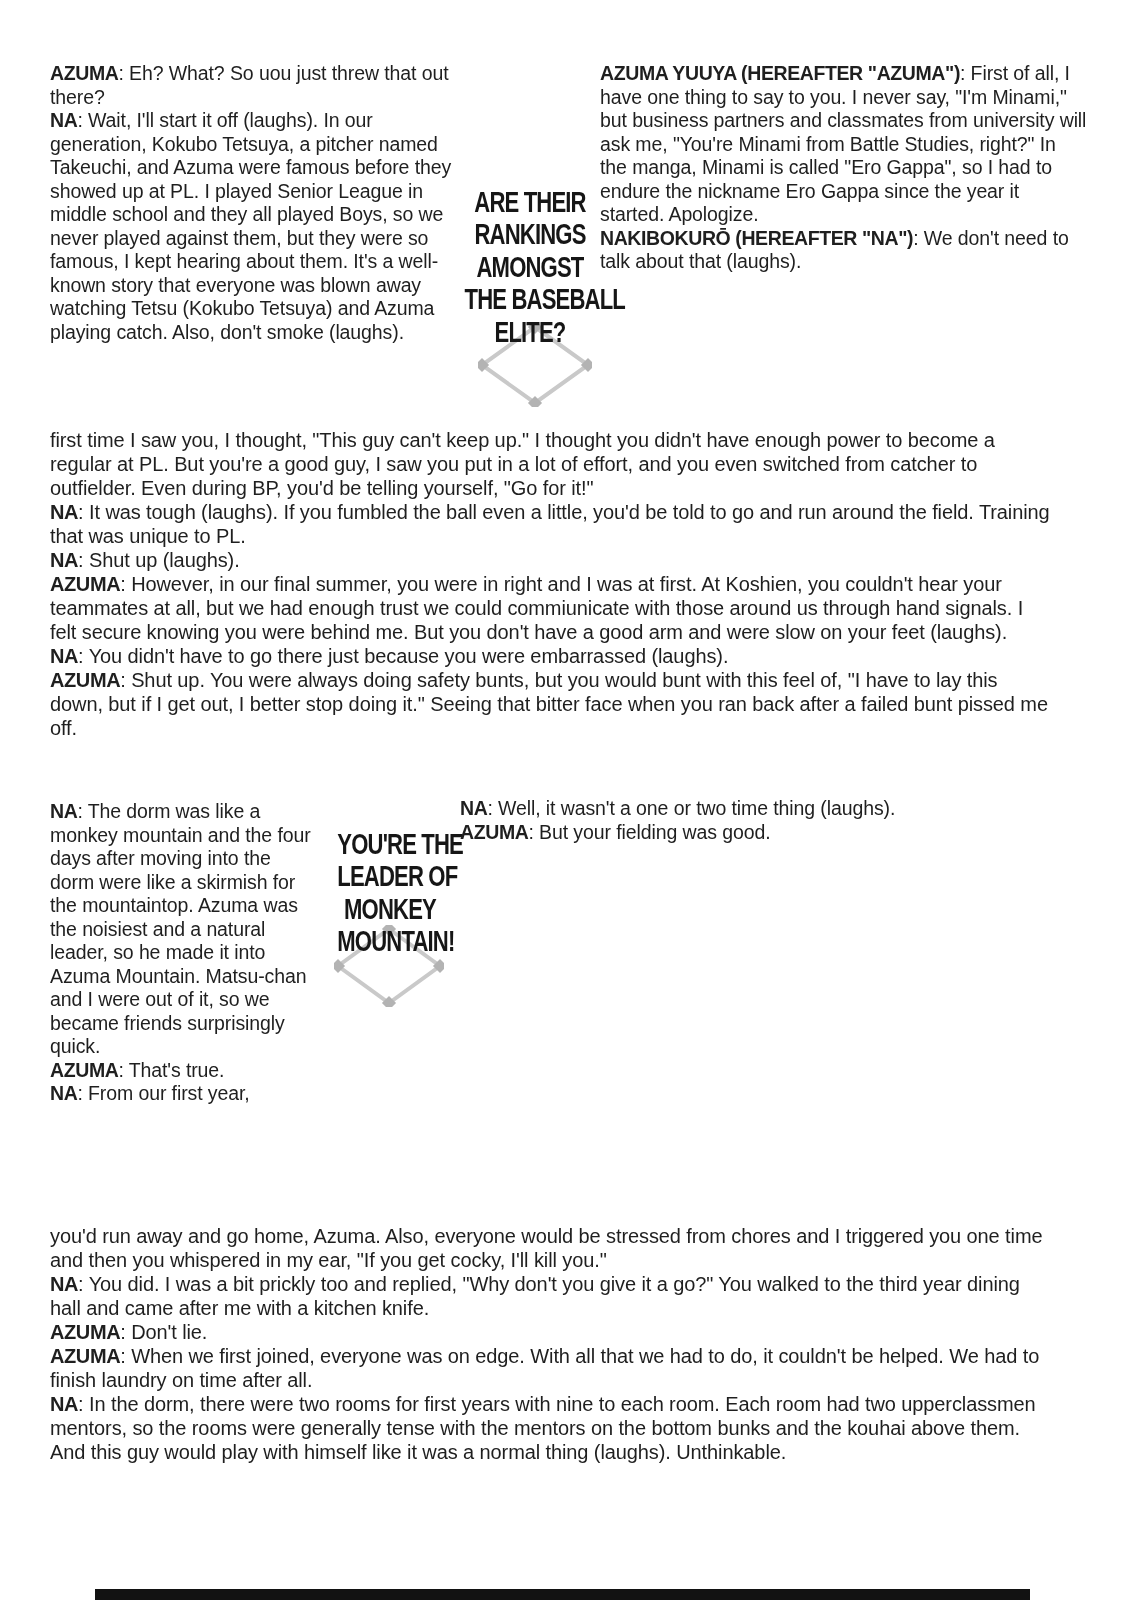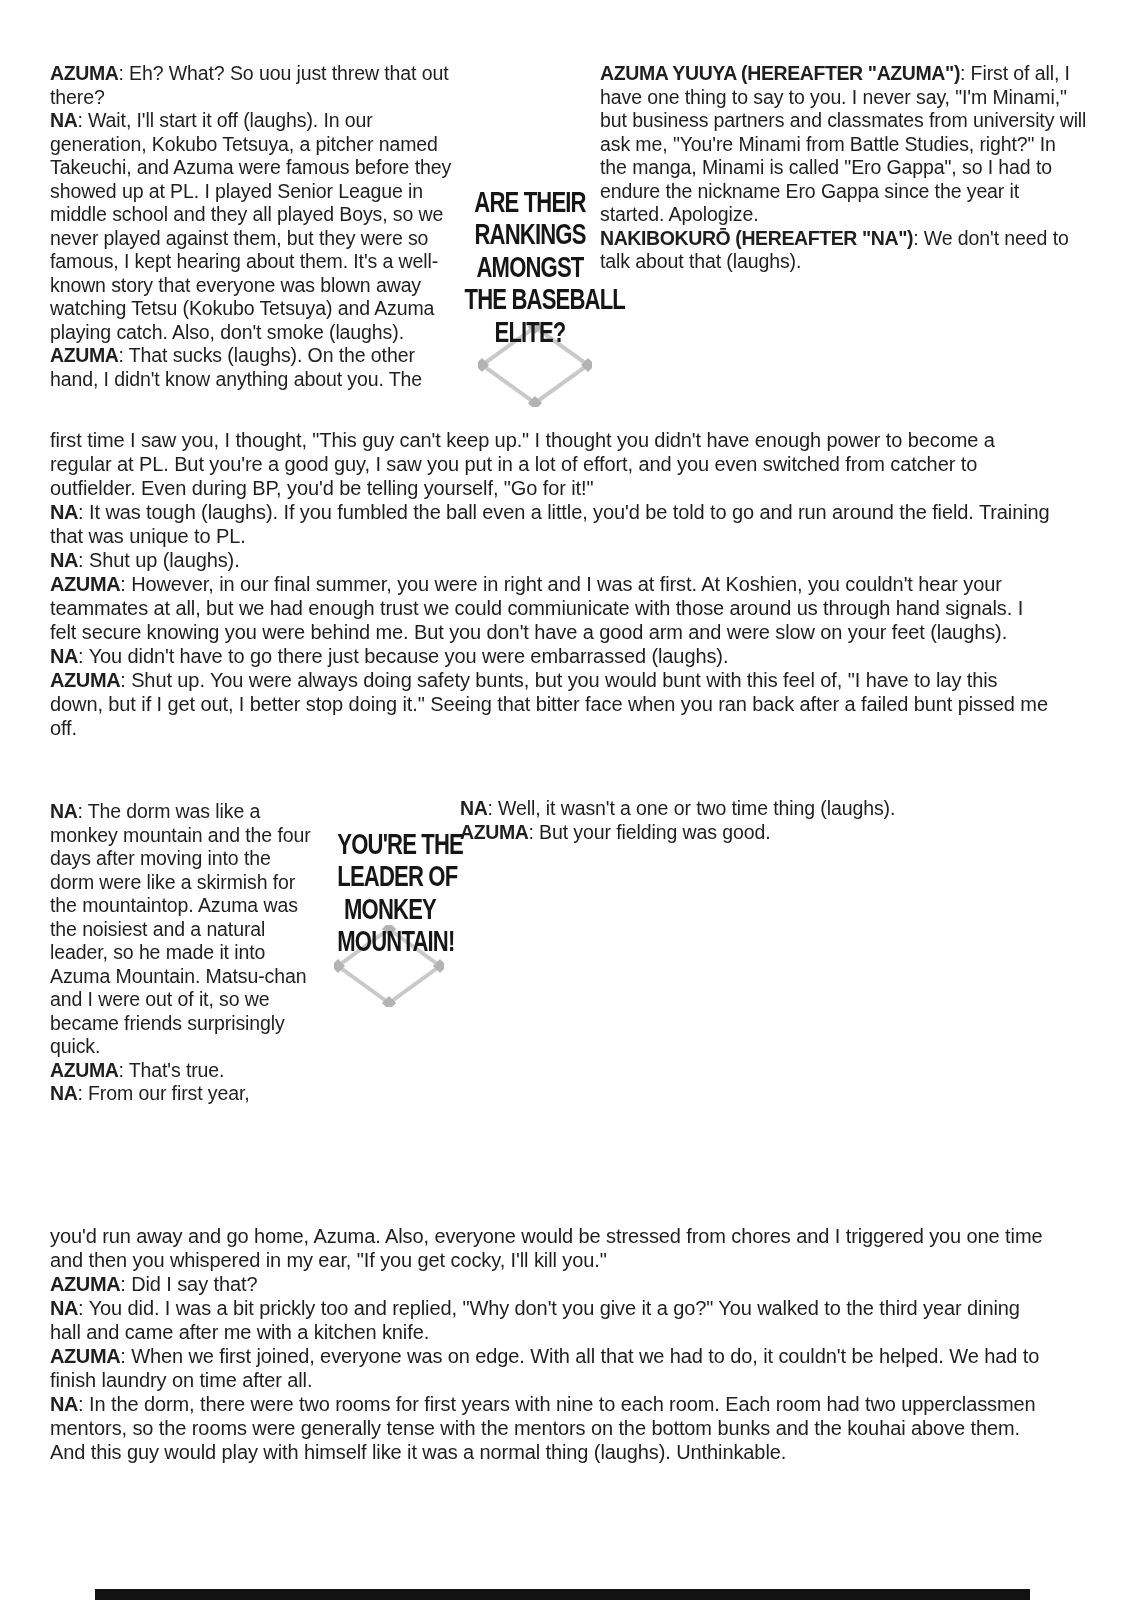--- a/index.html
+++ b/index.html
@@ -41,21 +41,20 @@
   }
 </style>
 </head>
 <body>
 
 <div class="page">
 
   <div class="block" style="left:50px; top:62px; width:415px;">
     <p class="para"><span class="spk">AZUMA</span><span>: Eh? What? So uou just threw that out there?</span></p>
     <p class="para"><span class="spk">NA</span><span>: Wait, I'll start it off (laughs). In our generation, Kokubo Tetsuya, a pitcher named Takeuchi, and Azuma were famous before they showed up at PL. I played Senior League in middle school and they all played Boys, so we never played against them, but they were so famous, I kept hearing about them. It's a well-known story that everyone was blown away watching Tetsu (Kokubo Tetsuya) and Azuma playing catch. Also, don't smoke (laughs).</span></p>
-    <p class="para"><span class="spk">AZUMA</span><span>: That sucks (laughs). On the other hand, I didn't know anything about you. The</span></p>
   </div>
 
   <div class="diamond" style="left:478px; top:323px; width:114px; height:84px;">
     <svg width="114" height="84" viewBox="0 0 114 84">
       <path d="M57 4 L110 42 L57 80 L4 42 Z" fill="none" stroke="#c9c9c9" stroke-width="4"></path>
       <rect x="52" y="-1" width="10" height="10" transform="rotate(45 57 4)" fill="#b3b3b3"></rect>
       <rect x="105" y="37" width="10" height="10" transform="rotate(45 110 42)" fill="#b3b3b3"></rect>
       <rect x="52" y="75" width="10" height="10" transform="rotate(45 57 80)" fill="#b3b3b3"></rect>
       <rect x="-1" y="37" width="10" height="10" transform="rotate(45 4 42)" fill="#b3b3b3"></rect>
     </svg>
@@ -106,21 +105,21 @@
     <div>MOUNTAIN!</div>
   </div>
 
   <div class="block" style="left:460px; top:797px; width:490px;">
     <p class="para"><span class="spk">NA</span><span>: Well, it wasn't a one or two time thing (laughs).</span></p>
     <p class="para"><span class="spk">AZUMA</span><span>: But your fielding was good.</span></p>
   </div>
 
   <div class="block wide" style="left:50px; top:1224px; width:1000px;">
     <p class="para"><span class="spk"></span><span>you'd run away and go home, Azuma. Also, everyone would be stressed from chores and I triggered you one time and then you whispered in my ear, "If you get cocky, I'll kill you."</span></p>
-    <p class="para"><span class="spk">AZUMA</span><span>: Did I say that?</span></p>
     <p class="para"><span class="spk">NA</span><span>: You did. I was a bit prickly too and replied, "Why don't you give it a go?" You walked to the third year dining hall and came after me with a kitchen knife.</span></p>
+    <p class="para"><span class="spk">AZUMA</span><span>: Don't lie.</span></p>
     <p class="para"><span class="spk">AZUMA</span><span>: When we first joined, everyone was on edge. With all that we had to do, it couldn't be helped. We had to finish laundry on time after all.</span></p>
     <p class="para"><span class="spk">NA</span><span>: In the dorm, there were two rooms for first years with nine to each room. Each room had two upperclassmen mentors, so the rooms were generally tense with the mentors on the bottom bunks and the kouhai above them. And this guy would play with himself like it was a normal thing (laughs). Unthinkable.</span></p>
   </div>
 
   <div class="bottom-bar"></div>
 
 </div>
 
 </body></html>

